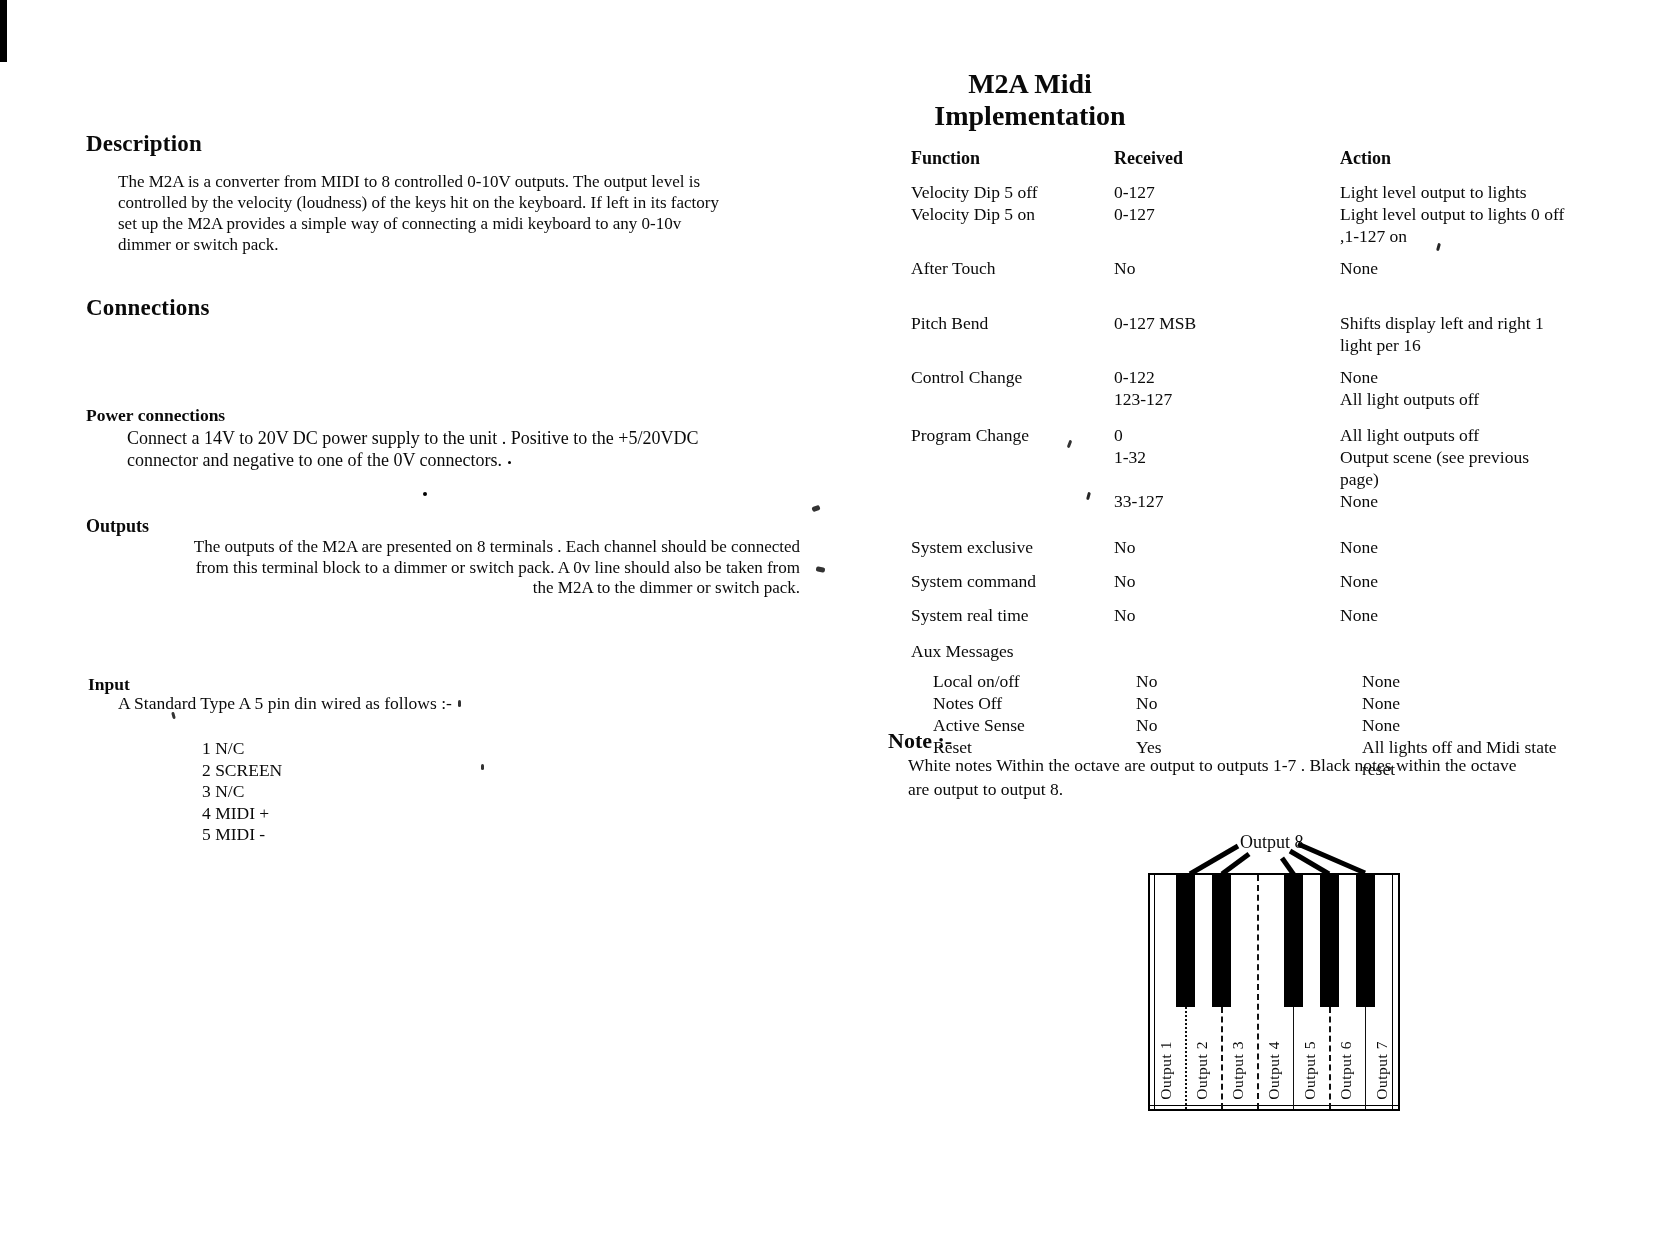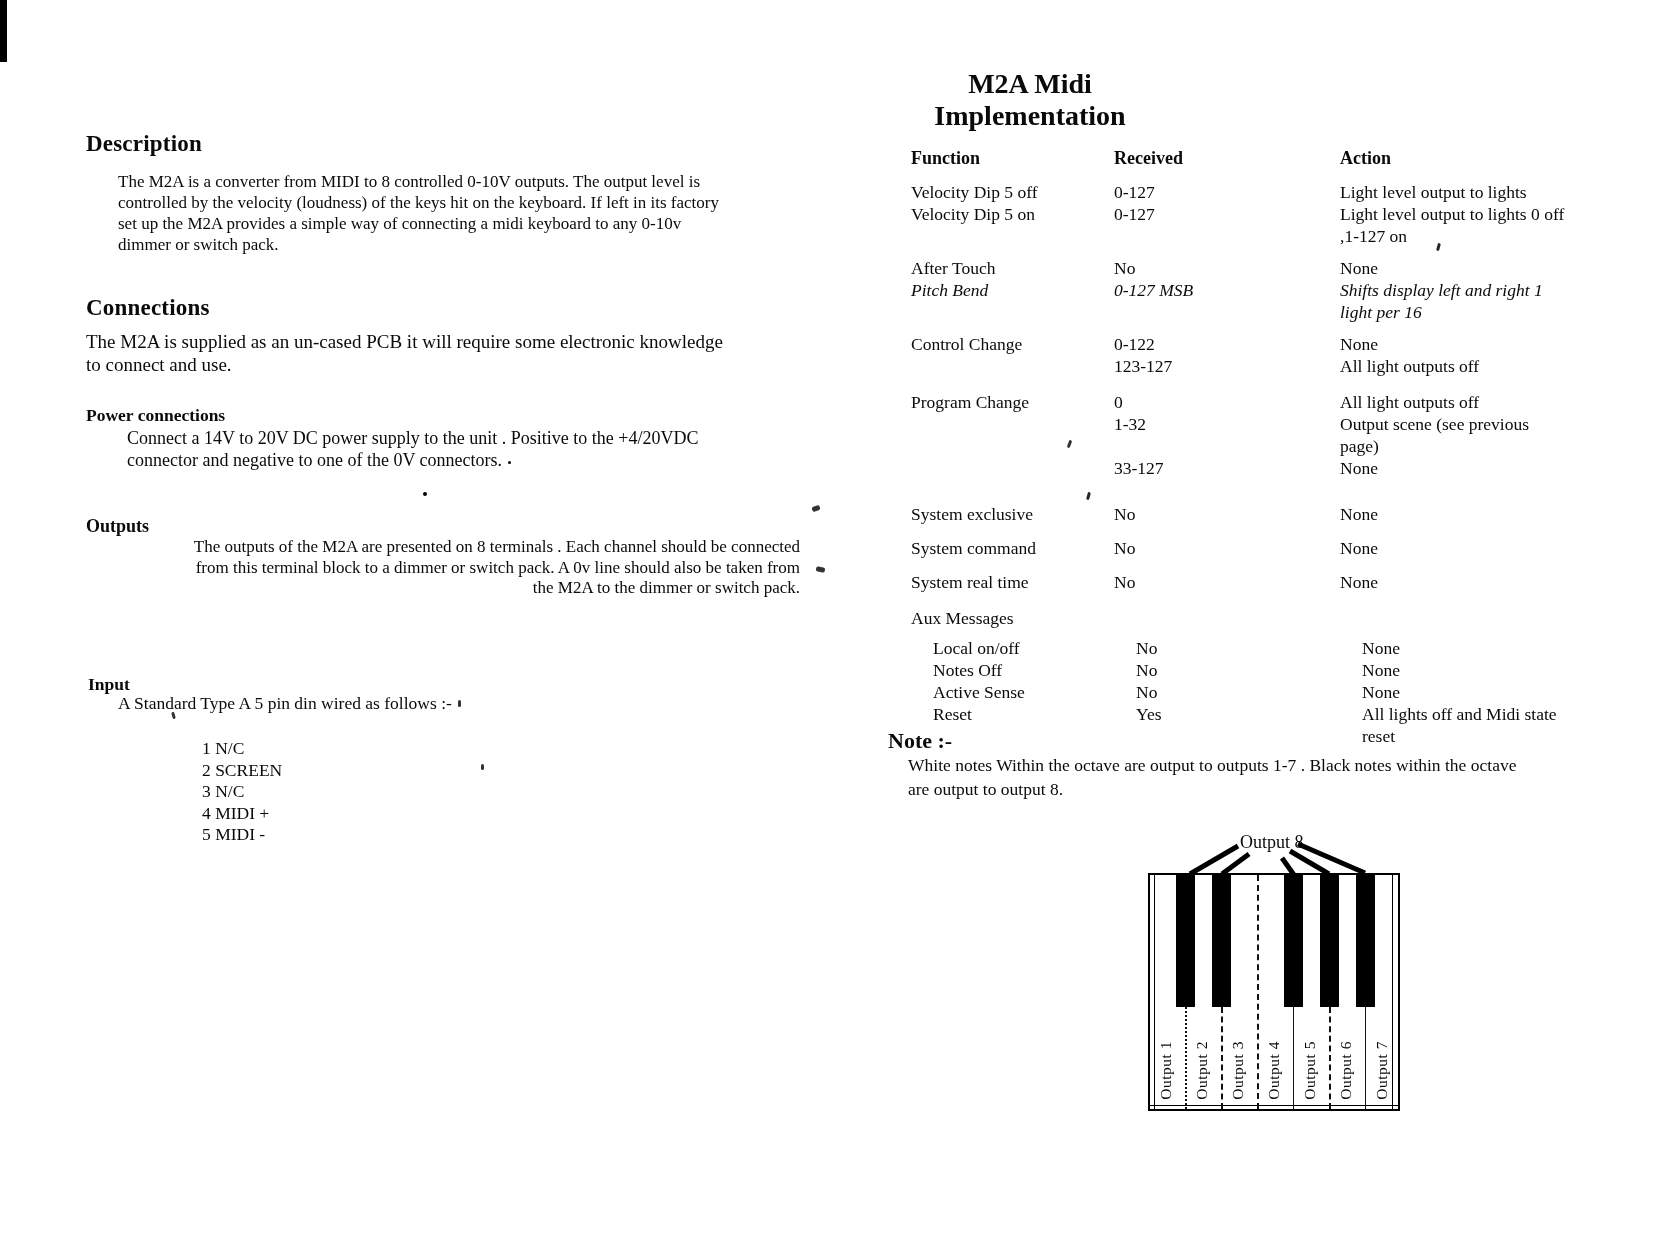--- a/index.html
+++ b/index.html
@@ -16,21 +16,21 @@
   .title{font-size:28px;font-weight:bold;text-align:center;}
   
   .mtable{left:911px;top:147px;width:660px;font-size:17.5px;}
   .trow{display:flex;line-height:22px;}
   .trow .c1{width:203px;flex:0 0 203px;}
   .trow .c2{width:226px;flex:0 0 226px;}
   .trow .c3{flex:1 1 auto;}
   .trow.head{font-weight:bold;font-size:18px;}
   .trow.sub .c1{padding-left:22px;}
   .mt7{margin-top:8px;}.mt10{margin-top:10px;}.mt12{margin-top:12px;}
-  .mt14{margin-top:14px;}.mt18{margin-top:0;font-style:italic;}.mt24{margin-top:24px;}
+  .mt14{margin-top:14px;}.mt18{margin-top:33px;}.mt24{margin-top:24px;}
   
   .kbd{left:1148px;top:873px;width:252px;height:238px;border:2px solid #000;box-sizing:border-box;background:#fff;}
   .kline{position:absolute;background:#000;}
   .bkey{position:absolute;top:0;width:19px;height:132px;background:#000;}
   .sep{position:absolute;top:132px;bottom:0;width:0;}
   .sep.dot{border-left:2px dotted #111;}
   .sep.dash{border-left:2px dashed #111;}
   .sep.solid{border-left:1.5px solid #111;}
   .sep.full{top:0;}
   .wlabel{
@@ -60,25 +60,23 @@
 
   <div class="abs title" style="left:870px;top:68px;width:320px;">M2A Midi Implementation</div>
 
   <div class="abs h1" style="left:86px;top:131px;">Description</div>
   <div class="abs body17 pre" style="left:118px;top:171px;width:660px;">The M2A is a converter from MIDI to 8 controlled 0-10V outputs. The output level is
 controlled by the velocity (loudness) of the keys hit on the keyboard. If left in its factory
 set up the M2A provides a simple way of connecting a midi keyboard to any 0-10v
 dimmer or switch pack.</div>
 
   <div class="abs h1" style="left:86px;top:295px;">Connections</div>
-  <div class="abs pre" style="left:86px;top:330px;width:690px;font-size:19px;line-height:23px;">The M2A is supplied as an un-cased PCB it will require some electronic knowledge
-to connect and use.</div>
 
   <div class="abs h2" style="left:86px;top:405px;font-size:17.5px;">Power connections</div>
-  <div class="abs pre" style="left:127px;top:427px;width:640px;font-size:18px;line-height:22px;">Connect a 14V to 20V DC power supply to the unit . Positive to the  +4/20VDC
+  <div class="abs pre" style="left:127px;top:427px;width:640px;font-size:18px;line-height:22px;">Connect a 14V to 20V DC power supply to the unit . Positive to the  +5/20VDC
 connector and negative to one of the 0V connectors.</div>
 
   <div class="abs h2" style="left:86px;top:516px;font-size:18px;">Outputs</div>
   <div class="abs pre" style="left:120px;top:537px;width:680px;font-size:17px;line-height:20.5px;text-align:right;">The outputs of the M2A are presented on 8 terminals . Each channel should be connected
 from this terminal block to a dimmer or switch pack. A 0v line should also be taken from
 the M2A to the dimmer or switch pack.</div>
 
 
   <div class="abs h2" style="left:88px;top:674px;font-size:17.5px;">Input</div>
   <div class="abs" style="left:118px;top:693px;font-size:17.5px;">A Standard Type A 5 pin din  wired as follows :-</div>

